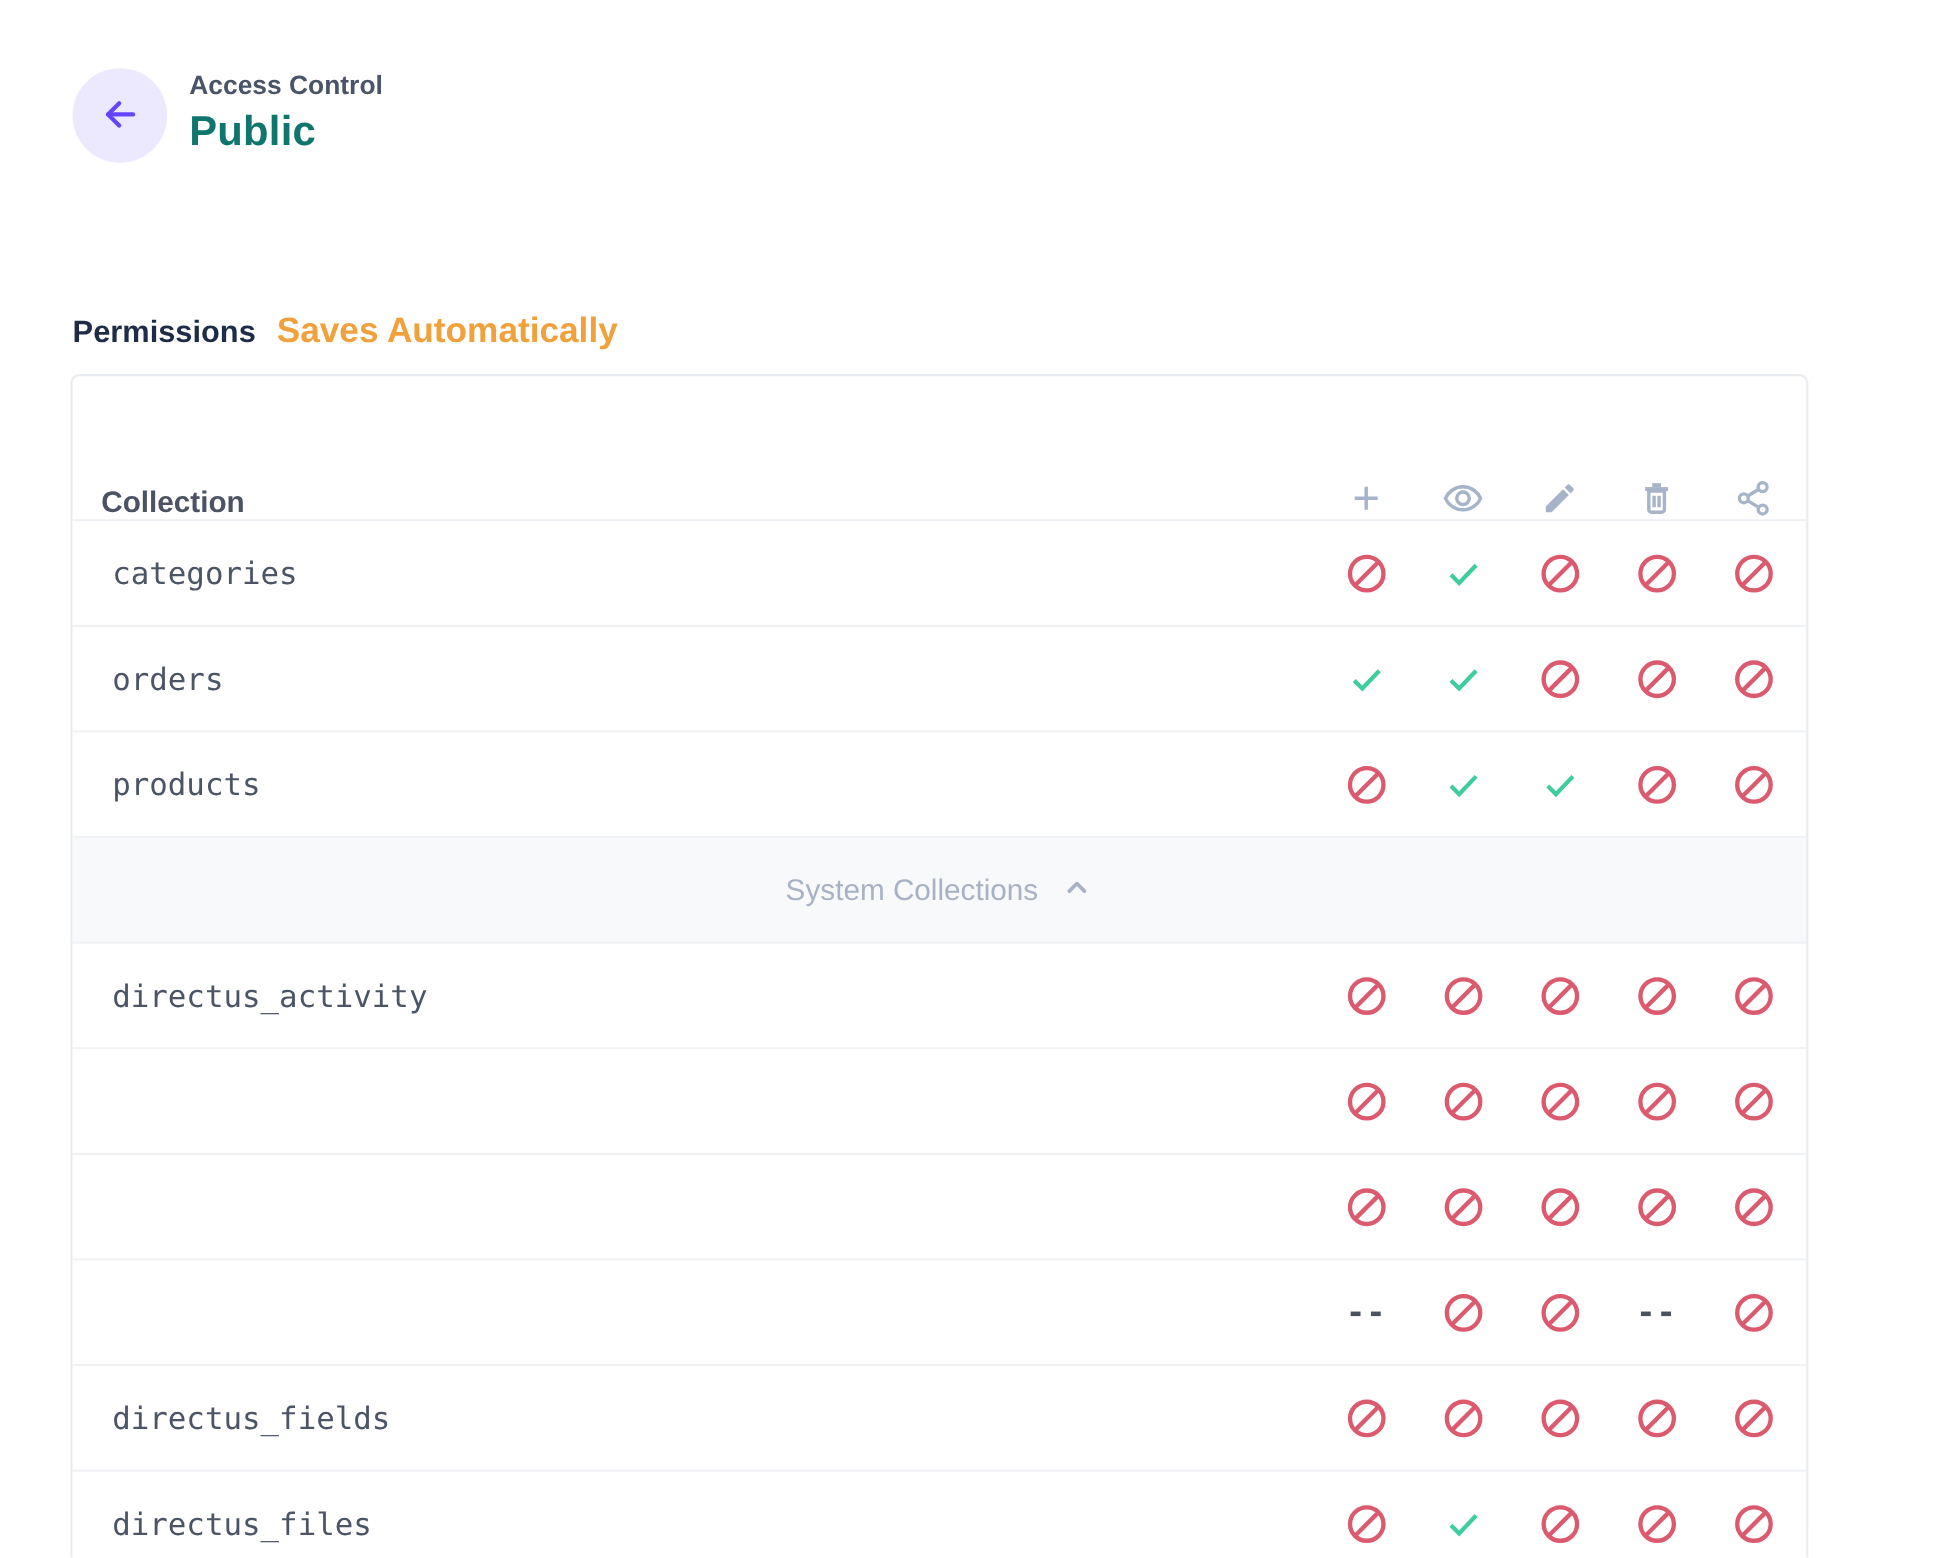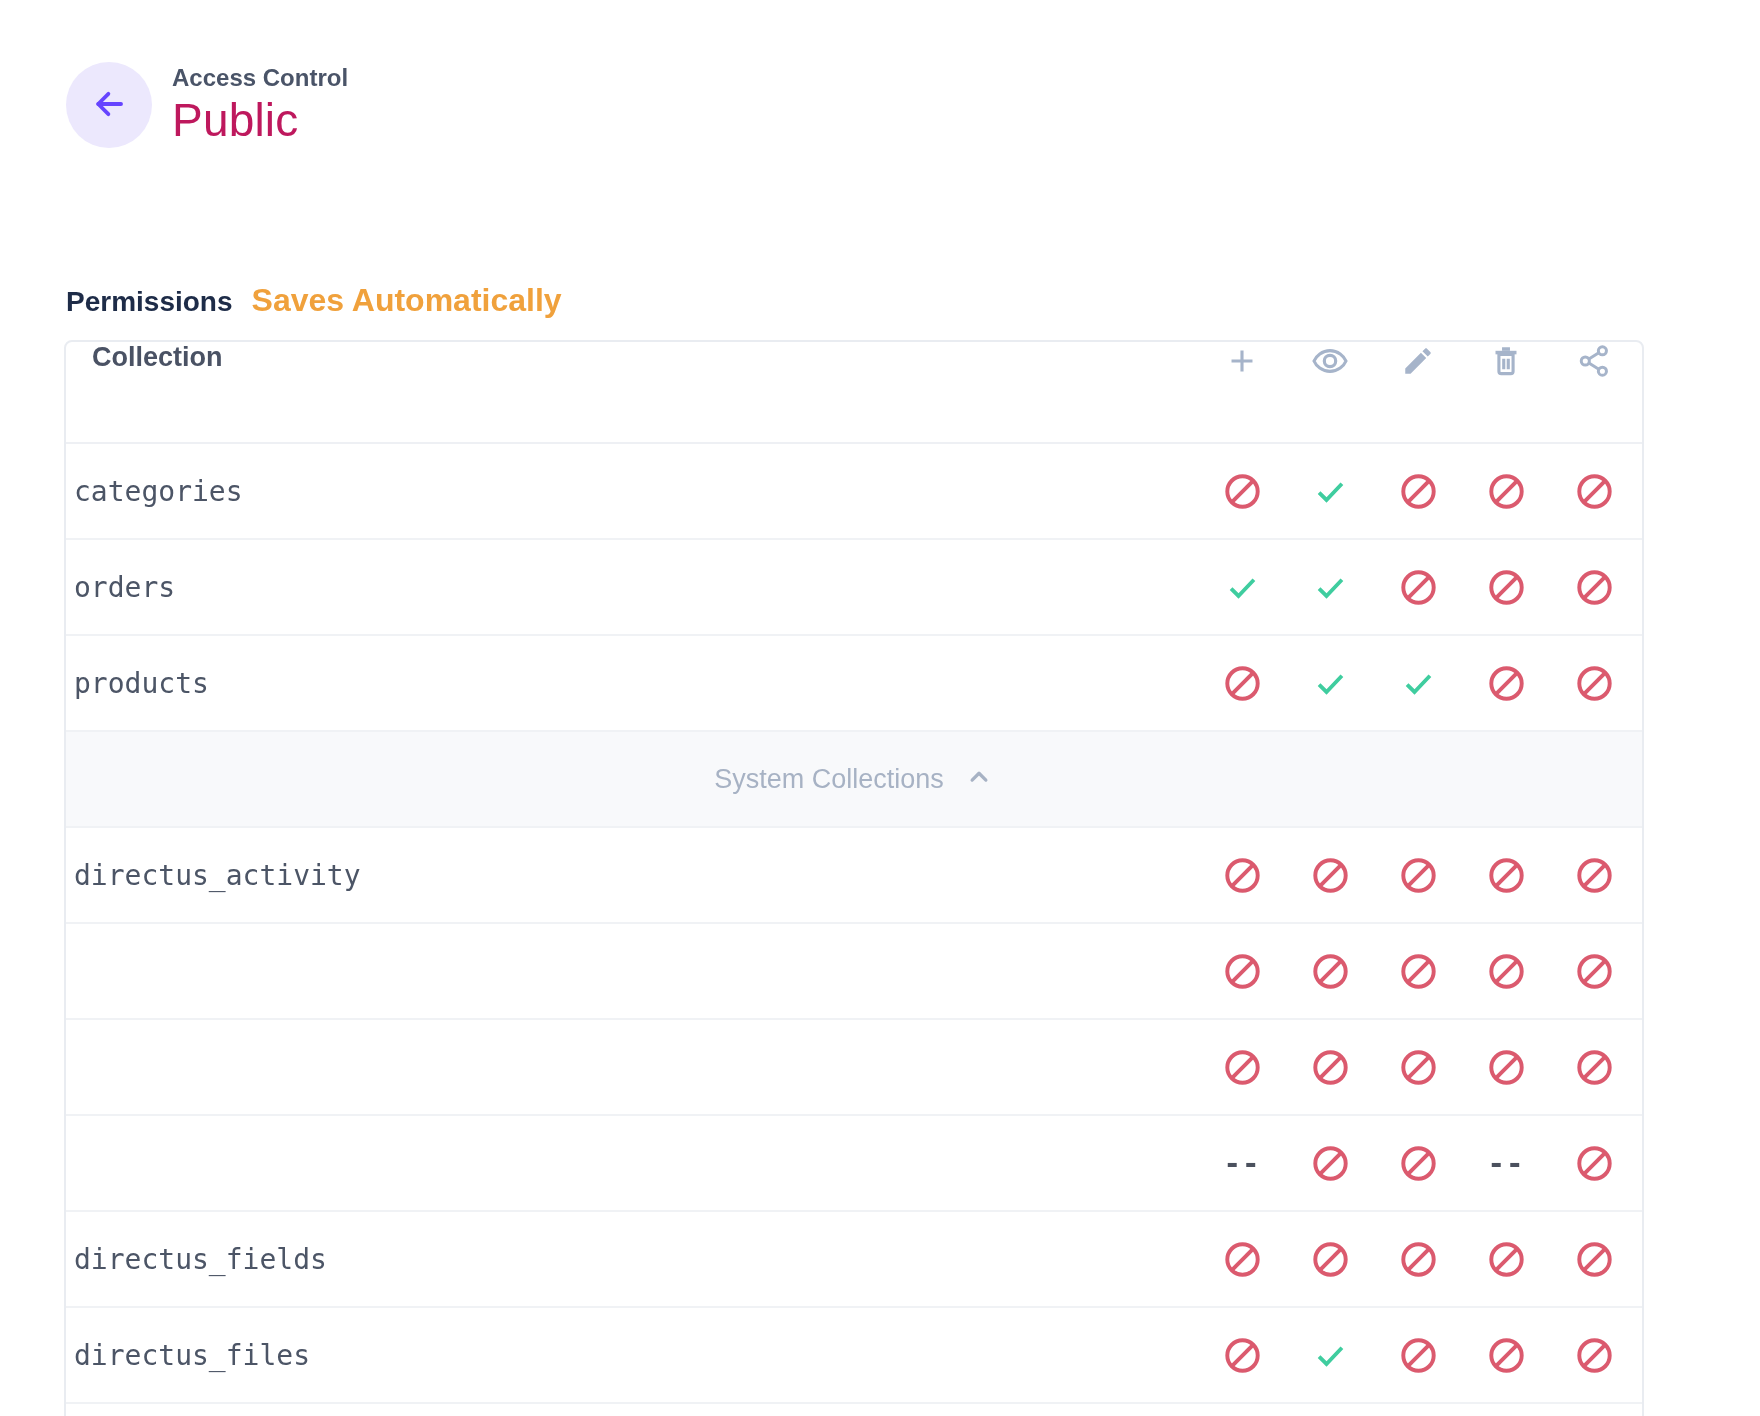--- a/index.html
+++ b/index.html
@@ -8,43 +8,43 @@
 
   
   .page-header { position: absolute; left: 66px; top: 62px; display: flex; align-items: center; gap: 20px; }
   .back-btn {
     width: 86px; height: 86px; border-radius: 50%; border: none; cursor: pointer;
     background: #ece8fd; display: flex; align-items: center; justify-content: center;
   }
   .back-btn svg { width: 38px; height: 38px; }
   .title-block { display: flex; flex-direction: column; }
   .breadcrumb { font-size: 24px; font-weight: 600; color: #4a5468; line-height: 30px; }
-  .page-title { font-size: 46px; font-weight: 400; color: #be185d; line-height: 54px; letter-spacing: 0.2px; }
+  .page-title { font-size: 38px; font-weight: 700; color: #0f766e; line-height: 54px; letter-spacing: 0.2px; }
 
   
   .section-label { position: absolute; left: 66px; top: 282px; display: flex; gap: 19px; align-items: baseline; }
   .section-label .lbl { font-size: 28px; font-weight: 700; color: #1e2c48; }
   .section-label .status { font-size: 32px; font-weight: 700; color: #f0a13c; }
 
   
   .card {
     position: absolute; left: 64px; top: 340px; width: 1580px; height: 1200px;
     border: 2px solid #e9ecf1; border-radius: 8px 8px 0 0; background: #ffffff; overflow: hidden;
   }
   .thead {
-    height: 102px; display: flex; align-items: flex-start; padding-left: 26px;
+    height: 132px; display: flex; align-items: flex-end; padding-left: 26px;
     border-bottom: 2px solid #eef0f4;
   }
   .col-header { font-size: 27px; font-weight: 700; color: #4a5264; }
 
   .icon-cols { display: flex; margin-left: auto; padding-right: 4px; }
   .icon-col { width: 88px; display: flex; align-items: center; justify-content: center; }
 
   .row {
-    height: 96px; display: flex; align-items: center; padding-left: 8px;
+    height: 96px; display: flex; align-items: center; padding-left: 36px;
     border-bottom: 2px solid #f0f2f5; background: #ffffff;
   }
   .coll-name { font-family: "DejaVu Sans Mono", monospace; font-size: 28px; color: #4c5566; }
 
   .system-row {
     height: 96px; display: flex; align-items: center; justify-content: center; gap: 20px;
     background: #f8f9fb; border-bottom: 2px solid #f0f2f5; cursor: pointer;
   }
   .system-row .sys-label { font-size: 27px; font-weight: 500; color: #a7b2c4; }
   .system-row svg { width: 30px; height: 30px; }

